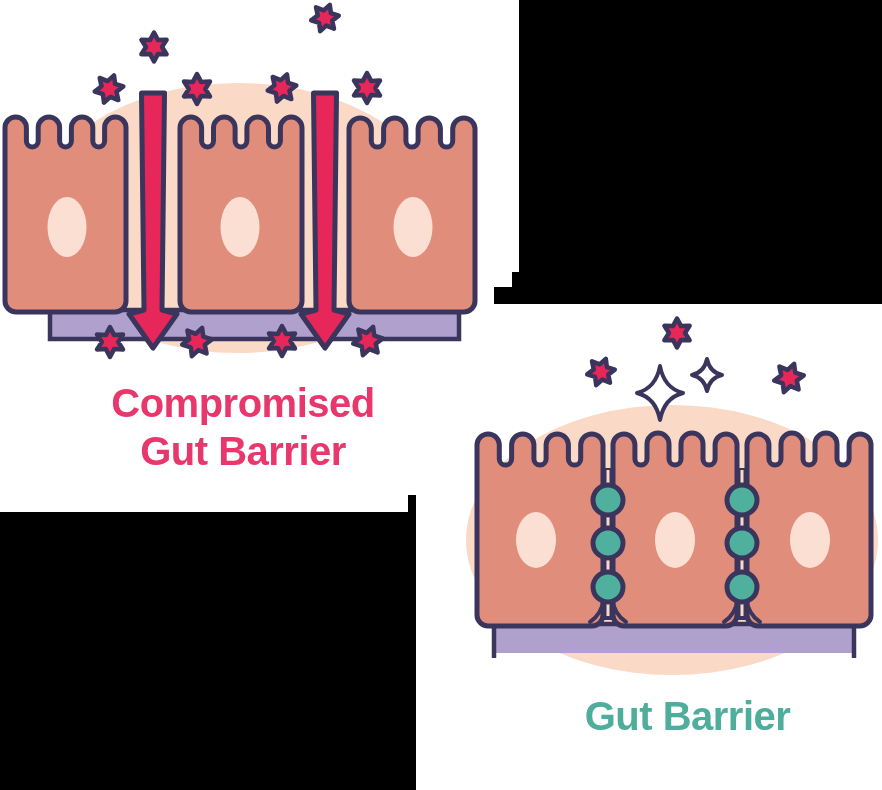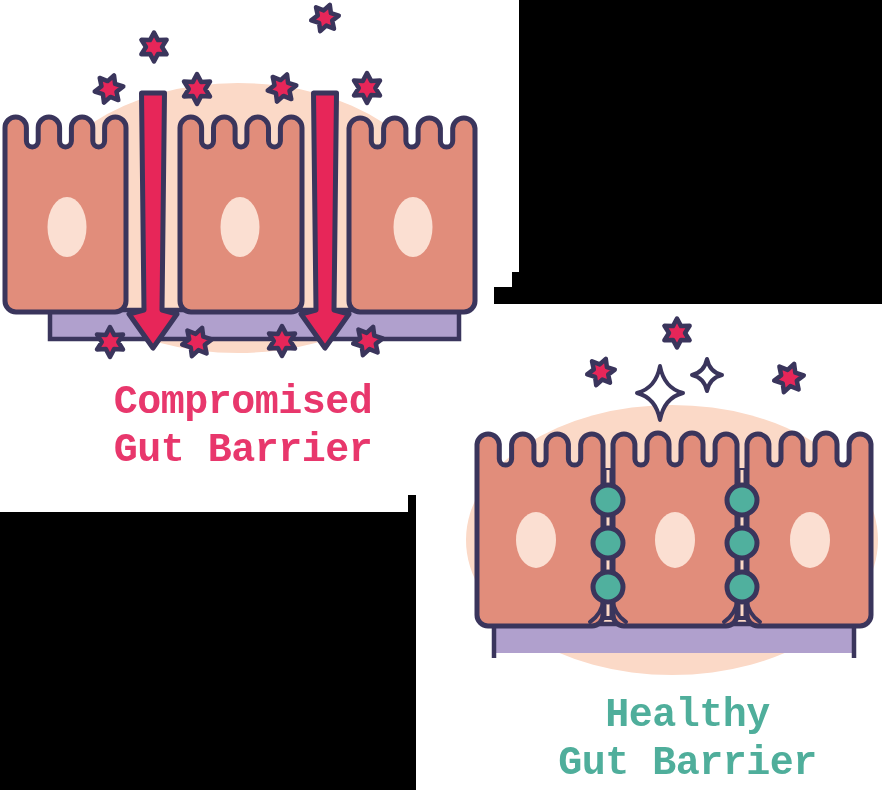--- a/index.html
+++ b/index.html
@@ -1,19 +1,19 @@
 <!DOCTYPE html>
 <html style="--background-white: #FFFFFF; --screenshot-black: #000000; --outline-navy: #3A355C; --toxin-crimson: #E72659; --compromised-title-pink: #E8376C; --healthy-title-teal: #4FAE9B; --cell-salmon: #E18D7B; --cell-nucleus-peach: #FBDFD2; --backdrop-peach: #FBD9C7; --membrane-lavender: #B0A0CD; --junction-teal: #50B09E; --sparkle-white: #FFFFFF;"><head>
 <meta charset="utf-8">
 <style>
   html,body{margin:0;padding:0;background:#fff;}
   .canvas{
     position:relative;width:882px;height:790px;overflow:hidden;
     background:var(--background-white,#fff);
-    font-family:Liberation Mono, monospace;
+    font-family:Liberation Sans, sans-serif;
   }
   .scene{position:absolute;left:0;top:0;}
   .panel-title{
     position:absolute;text-align:center;font-weight:700;
     font-size:40px;line-height:48px;letter-spacing:-0.5px;
   }
   .panel-title .t-line{display:block;}
   .title-compromised{left:10px;top:379px;width:466px;color:var(--compromised-title-pink,#e8376c);}
   .title-healthy{left:494px;top:692px;width:387px;color:var(--healthy-title-teal,#4fae9b);}
 </style>
@@ -81,16 +81,15 @@
         <path d="M794.1,363.9L795.3,372.7L803.8,375.4L796.8,380.8L798.6,389.5L790.4,386.1L783.9,392.1L782.7,383.3L774.2,380.6L781.2,375.2L779.4,366.5L787.6,369.9Z" fill="#E72659" stroke="#3A355C" stroke-width="4.5" stroke-linejoin="round"></path>
       </g>
     </svg>
 
   <div class="panel-title title-compromised">
     <span class="t-line">Compromised</span>
     <span class="t-line">Gut Barrier</span>
   </div>
 
   <div class="panel-title title-healthy">
-    <span class="t-line">Healthy</span>
     <span class="t-line">Gut Barrier</span>
   </div>
 </div>
 
 </body></html>

